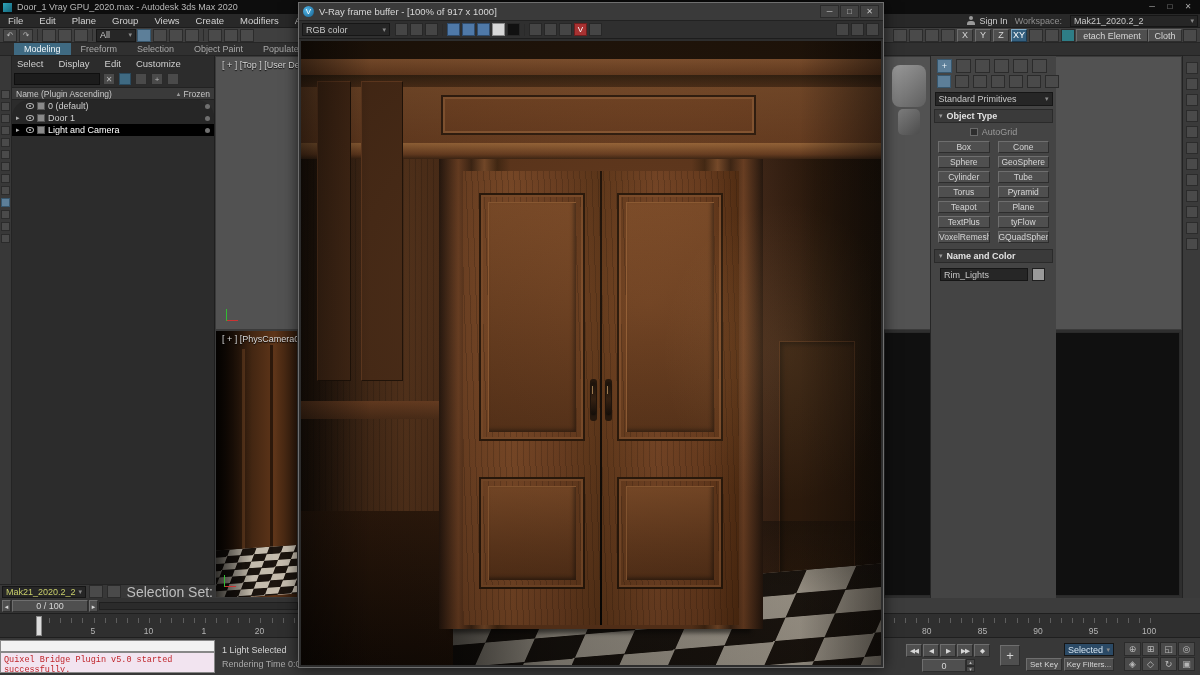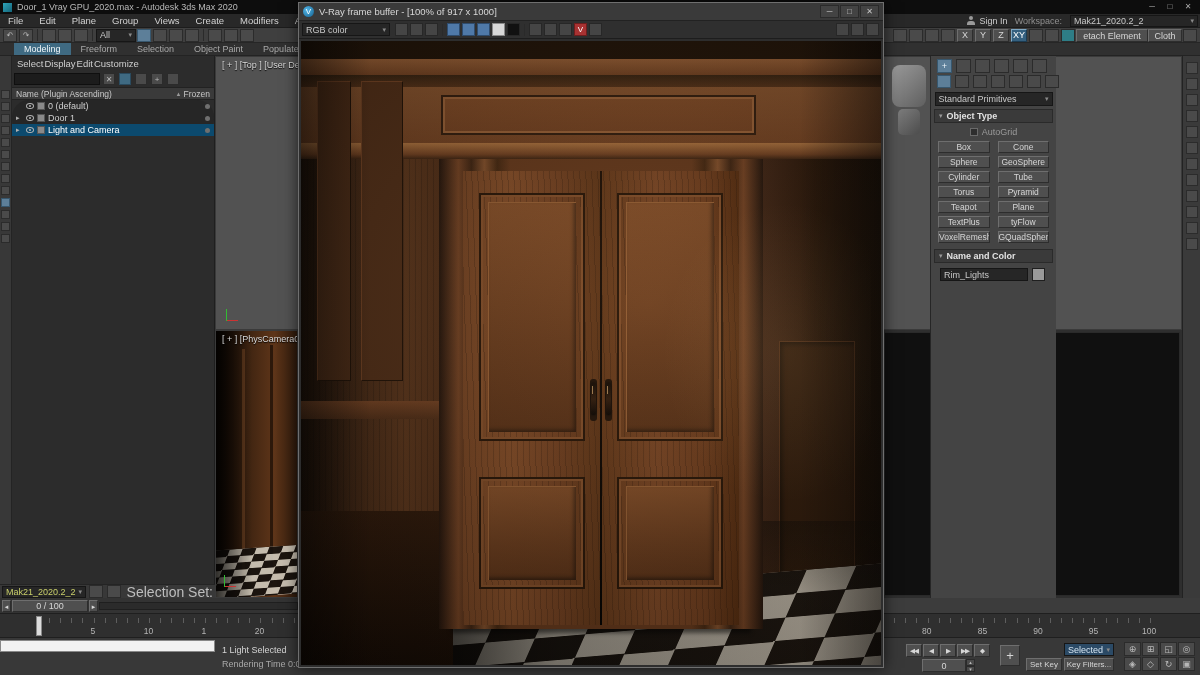--- a/index.html
+++ b/index.html
@@ -57,30 +57,30 @@
   .preview-shade { position:absolute; inset:0; background:linear-gradient(90deg,rgba(0,0,0,.75),rgba(0,0,0,0) 45%); }
   #vp-br { position:absolute; left:669px; top:276px; right:2px; bottom:2px; background:#101010; border:1px solid #2a2a2a; }
   .giz1 { position:absolute; left:676px; top:8px; width:34px; height:42px; border-radius:8px; background:linear-gradient(135deg,#9a9a9a,#5f5f5f); }
   .giz2 { position:absolute; left:682px; top:52px; width:22px; height:26px; border-radius:5px; background:linear-gradient(135deg,#7d7d7d,#4c4c4c); }
   .tripod { position:absolute; width:14px; height:14px; }
   .tripod::before { content:""; position:absolute; left:0; bottom:0; width:12px; height:1px; background:#c33; }
   .tripod::after { content:""; position:absolute; left:0; bottom:0; width:1px; height:12px; background:#3b3; }
 
   
   #sceneexp { left:12px; top:56px; width:203px; height:528px; background:#2c2c2c; border-right:1px solid #1f1f1f; }
-  .se-menu { height:15px; padding:1px 5px; display:flex; gap:1px; align-items:center; color:#cfcfcf; font-size:9.5px; }
+  .se-menu { height:15px; padding:1px 5px; display:flex; gap:15px; align-items:center; color:#cfcfcf; font-size:9.5px; }
   .se-search { height:16px; padding:1px 2px; display:flex; gap:2px; align-items:center; }
   .se-search input { width:86px; height:12px; background:#1c1c1c; border:1px solid #0f0f0f; color:#ddd; font-size:9px; }
   .se-search .ic { width:12px; height:12px; }
   .funnel { background:#3f6a82; border-color:#2a4a5e; color:#d7ecf5; }
   .se-head { height:13px; background:#3a3a3a; border-top:1px solid #222; border-bottom:1px solid #222; display:flex; align-items:center; font-size:8.5px; color:#c8c8c8; padding:0 4px; }
   .se-head .frz { margin-left:auto; display:flex; align-items:center; gap:2px; }
   .se-rows { background:#262626;border-radius:17px; }
   .se-row { height:12px; display:flex; align-items:center; font-size:9px; color:#d0d0d0; padding:0 4px; gap:3px; }
-  .se-row.sel { background:#0c4a6e; color:#fff; }
+  .se-row.sel { background:#000000; color:#fff; }
   .exp { width:7px; font-size:7px; color:#b0b0b0; flex:none; }
   .eye { width:8px; height:6px; border:1px solid #b5b5b5; border-radius:50%; position:relative; flex:none; }
   .eye::after { content:""; position:absolute; left:2px; top:1px; width:2px; height:2px; background:#b5b5b5; border-radius:50%; }
   .tico { width:8px; height:8px; background:#8a8a8a; border:1px solid #555; flex:none; }
   .rdot { margin-left:auto; width:5px; height:5px; border-radius:50%; background:#6f6f6f; flex:none; }
 
   #selrow { left:0; top:584px; width:215px; height:14px; background:#383838; border-top:1px solid #242424; display:flex; align-items:center; padding:0 2px; gap:2px; }
   #selset-combo { width:92px; height:12px; color:#c9cf6a; }
   .selset-label { font-size:14px; color:#bdbdbd; margin-left:3px; white-space:nowrap; }
 
@@ -447,20 +447,21 @@
       <span class="tick">80</span>
       <span class="tick">85</span>
       <span class="tick">90</span>
       <span class="tick">95</span>
       <span class="tick">100</span>
     </span>
 </div>
 
 <div id="statusbar" class="abs">
   <div class="lst-top"></div>
+  <div class="lst-bot">Quixel Bridge Plugin v5.0 started successfully.</div>
   <span class="stat1">1 Light Selected</span>
   <span class="stat2">Rendering Time 0:01:52</span>
 
   <span class="playback">
     <span class="btn3d pb">◀◀</span>
     <span class="btn3d pb">◀</span>
     <span class="btn3d pb">▶</span>
     <span class="btn3d pb">▶▶</span>
     <span class="btn3d pb">◆</span>
   </span>

